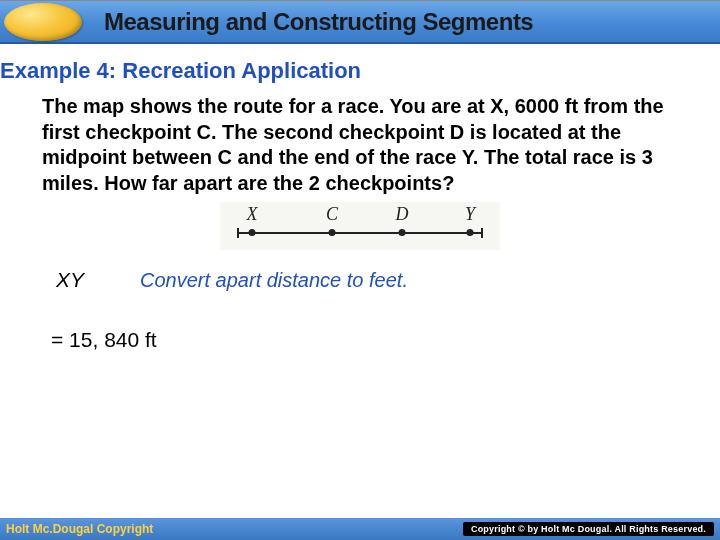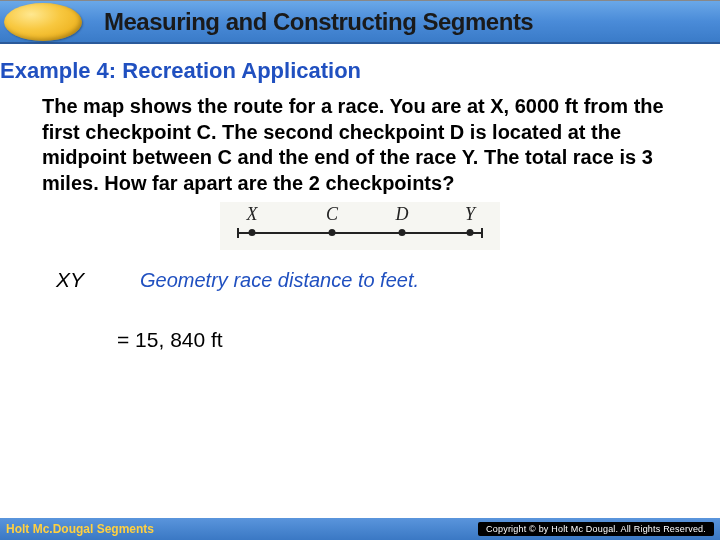--- a/index.html
+++ b/index.html
@@ -101,21 +101,21 @@
     display: flex;
     align-items: baseline;
     padding-left: 56px;
     font-size: 21px;
     margin-bottom: 36px;
   }
   .eq-lhs { font-style: italic; font-family: Verdana, sans-serif; color: #000; }
   .eq-rest { color: #000; margin-left: 4px; }
   .explain { font-style: italic; color: #2050c0; margin-left: 56px; font-size: 20px; }
   .work-row2 {
-    padding-left: 117px;
+    padding-left: 51px;
     font-size: 21px;
     color: #000;
   }
   .footer-bar {
     position: absolute;
     bottom: 0;
     left: 0; right: 0;
     height: 22px;
     background: linear-gradient(to bottom, #5a95dc 0%, #3a78c4 100%);
     display: flex;
@@ -125,20 +125,21 @@
     font-size: 12px;
   }
   .footer-left { color: #ffd040; font-weight: bold; }
   .footer-right {
     background: #000;
     color: #fff;
     font-size: 9px;
     padding: 2px 8px;
     border-radius: 2px;
     letter-spacing: 0.2px;
+    font-weight: bold;
   }
 </style>
 </head>
 <body>
 
 <div class="header-bar">
   <div class="header-ellipse"></div>
   <div class="header-title">Measuring and Constructing Segments</div>
 </div>
 
@@ -160,21 +161,21 @@
       <span class="dot" style="left:94px"></span>
       <span class="dot" style="left:164px"></span>
       <span class="dot" style="left:232px"></span>
       <span class="tick" style="right:-1px"></span>
     </div>
   </div>
 </div>
 
 <div class="work-row">
   <span class="eq-lhs">XY</span>
-  <span class="explain">Geometry race distance to feet.</span>
+  <span class="explain">Convert apart distance to feet.</span>
 </div>
 
 <div class="work-row2">= 15, 840 ft</div>
 
 <div class="footer-bar">
-  <span class="footer-left">Holt Mc.Dougal Segments</span>
+  <span class="footer-left">Holt Mc.Dougal Copyright</span>
   <span class="footer-right">Copyright © by Holt Mc Dougal. All Rights Reserved.</span>
 </div>
 
 </body></html>

